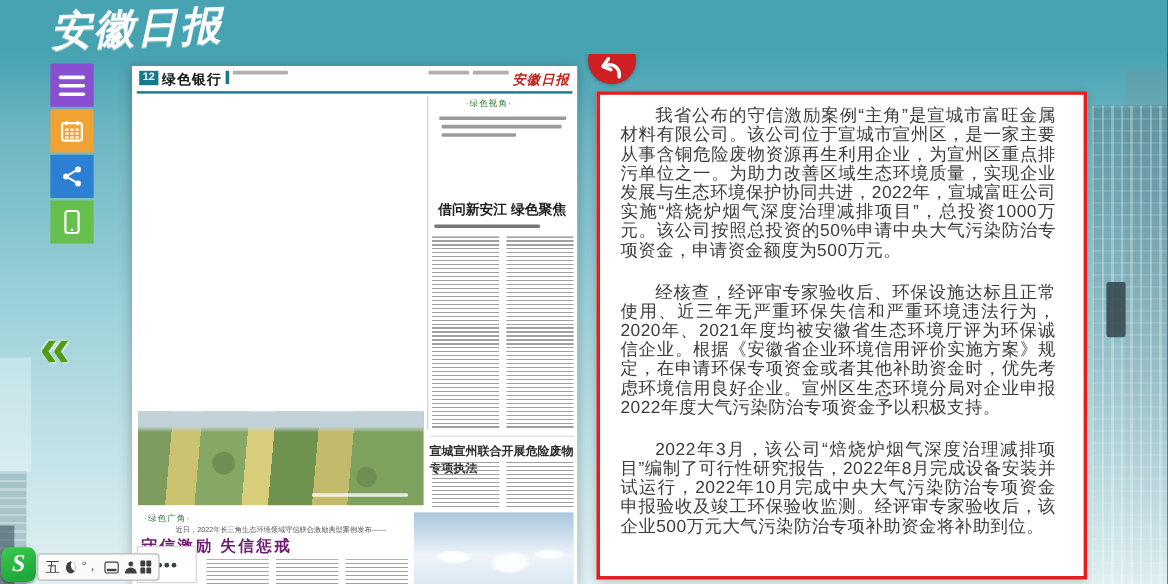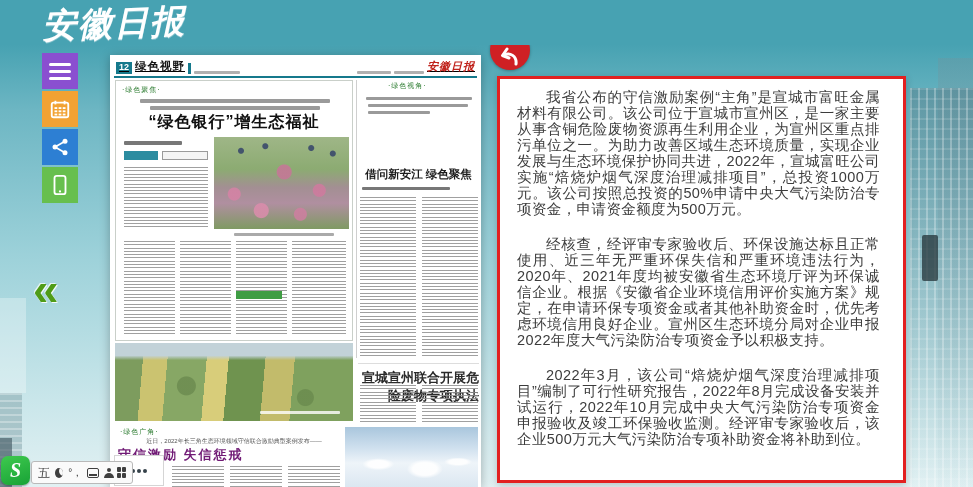--- a/index.html
+++ b/index.html
@@ -40,21 +40,21 @@
   .sb-cal{top:91px;background:#f2a233;}
   .sb-share{top:129px;background:#2d7fd3;}
   .sb-phone{top:167px;background:#67bf4e;}
   .menu-glyph{width:22px;display:flex;flex-direction:column;gap:4px;}
   .menu-glyph i{display:block;height:3px;background:#fff;border-radius:2px;}
   .collapse{position:absolute;left:33px;top:266px;z-index:3;color:#4f9c17;font-size:46px;font-weight:bold;
     line-height:1;cursor:pointer;text-shadow:1px 1px 0 rgba(255,255,255,.85),-1px -1px 0 rgba(255,255,255,.7);}
   
   .newspaper{position:absolute;left:110px;top:55px;width:371px;height:432px;background:#fff;z-index:2;
     box-shadow:0 2px 10px rgba(0,0,0,.28);cursor:pointer;}
-  .np-head{position:absolute;left:6px;top:4px;right:6px;height:15px;display:flex;align-items:flex-end;gap:3px;text-decoration:underline;}
+  .np-head{position:absolute;left:6px;top:4px;right:6px;height:15px;display:flex;align-items:flex-start;gap:3px;}
   .pno{background:#15798c;color:#fff;font-weight:bold;font-size:9px;padding:1px 3px;line-height:1.1;}
   .sect{font-size:11.5px;font-weight:900;color:#141414;letter-spacing:1px;}
   .sect-bar{width:2.5px;height:11px;background:#15798c;}
   .bar{background:#9a9a9a;height:3px;border-radius:1px;}
   .np-rule{position:absolute;left:4px;right:4px;top:21px;height:2px;background:#15798c;}
   .masthead{font-family:"Liberation Serif","DejaVu Serif",serif;font-style:italic;font-weight:bold;
     font-size:11px;color:#c0231c;letter-spacing:1px;}
   .cat{font-size:7px;color:#2e7d32;letter-spacing:1px;}
   .left-box{position:absolute;left:5px;top:25px;width:238px;height:261px;border:1px solid #c9cfc9;}
   .h-main{position:absolute;left:0;right:0;top:31px;text-align:center;font-weight:bold;font-size:16px;
@@ -83,22 +83,22 @@
       linear-gradient(95deg,#7d9c5e 0 12%,#cbc370 12% 22%,#87a765 22% 38%,#d8cd7a 38% 47%,#6f934f 47% 62%,#c2bb6b 62% 74%,#7fa15e 74% 100%);}
   .photo-clouds{position:absolute;left:235px;top:372px;width:133px;height:60px;
     background:
       radial-gradient(ellipse at 25% 62%,rgba(255,255,255,.95) 0 10px,transparent 16px),
       radial-gradient(ellipse at 60% 70%,rgba(255,255,255,.9) 0 12px,transparent 18px),
       radial-gradient(ellipse at 85% 58%,rgba(255,255,255,.9) 0 9px,transparent 14px),
       linear-gradient(180deg,#a9c6dd 0%,#cfe0ee 35%,#eef4f9 60%,#dbe7f1 100%);}
   .vdiv{position:absolute;left:246px;top:25px;width:1px;height:278px;background:#cfcfcf;}
   .h-right{position:absolute;left:249px;width:119px;top:112px;text-align:center;font-weight:bold;
     font-size:11.5px;color:#1d1d1d;}
-  .h-sub{position:absolute;left:248px;width:121px;top:330px;text-align:right;font-weight:bold;
-    font-size:13px;color:#2a2a2a;}
+  .h-sub{position:absolute;left:248px;width:121px;top:330px;text-align:left;font-weight:bold;
+    font-size:10px;color:#2a2a2a;}
   .kicker{position:absolute;left:8px;width:232px;top:382px;text-align:center;font-size:6px;color:#555;}
   .h-bottom{position:absolute;left:8px;width:232px;top:391px;text-align:left;font-weight:bold;
     font-size:13px;letter-spacing:2px;color:#701a75;}
   .promo{position:absolute;left:4px;top:400px;width:50px;height:31px;background:#fff;border:1px solid #d5d5d5;
     display:flex;align-items:center;justify-content:center;gap:2px;}
   .promo i{width:4px;height:4px;background:#35424a;border-radius:50%;display:block;}
   
   .panel{position:absolute;left:497px;top:76px;width:409px;height:407px;background:#fff;z-index:2;
     border:3px solid #e22020;padding:10px 23px 8px 17px;overflow:hidden;box-shadow:0 2px 8px rgba(0,0,0,.2);}
   .panel p{margin:0 0 19px 0;font-size:14.5px;line-height:16px;letter-spacing:.4px;color:#3c3c3c;
@@ -183,47 +183,30 @@
       <rect x="4" y="2" width="12" height="20" rx="2.5" fill="none" stroke="#fff" stroke-width="2"></rect>
       <circle cx="10" cy="19" r="1.2" fill="#fff"></circle>
     </svg>
   </div>
 
   <div class="collapse">«</div>
 
   <div class="newspaper">
     <div class="np-head">
       <span class="pno">12</span>
-      <span class="sect">绿色视野</span>
+      <span class="sect">绿色银行</span>
       <span class="sect-bar"></span>
       <span class="bar" style="width:46px;height:3px;background:#b0b0b0;"></span>
       <span style="flex:1"></span>
       <span class="bar" style="width:34px;height:3px;background:#b0b0b0;"></span>
       <span class="bar" style="width:30px;height:3px;background:#b0b0b0;"></span>
       <span class="masthead">安徽日报</span>
     </div>
     <div class="np-rule"></div>
 
-    <div class="left-box">
-      <div class="abs cat" style="left:6px;top:4px;">·绿色聚焦·</div>
-      <div class="abs bar" style="left:24px;top:18px;width:190px;height:3.5px;"></div>
-      <div class="abs bar" style="left:34px;top:25px;width:170px;height:3.5px;"></div>
-      <div class="h-main">“绿色银行”增生态福祉</div>
-      <div class="abs bar" style="left:8px;top:60px;width:58px;height:3.5px;background:#777;"></div>
-      <div class="tbadge" style="left:8px;top:70px;width:34px;height:9px;"></div>
-      <div class="obadge" style="left:46px;top:70px;width:46px;height:9px;"></div>
-      <div class="photo-flower"></div>
-      <div class="abs fld" style="left:8px;top:86px;width:84px;height:60px;"></div>
-      <div class="abs bar" style="left:118px;top:152px;width:100px;height:2.5px;background:#aaa;"></div>
-      <div class="abs fld" style="left:8px;top:160px;width:51px;height:94px;"></div>
-      <div class="abs fld" style="left:64px;top:160px;width:51px;height:94px;"></div>
-      <div class="abs fld" style="left:120px;top:160px;width:51px;height:94px;"></div>
-      <div class="abs fld" style="left:176px;top:160px;width:54px;height:94px;"></div>
-      <div class="gbadge" style="left:120px;top:210px;width:46px;height:8px;"></div>
-    </div>
 
     <div class="photo-aerial"></div>
     <div class="abs bar" style="left:150px;top:356px;width:80px;height:2.5px;background:rgba(255,255,255,.8);z-index:3;"></div>
 
     <div class="abs cat" style="left:10px;top:372px;">·绿色广角·</div>
     <div class="kicker">近日，2022年长三角生态环境领域守信联合激励典型案例发布——</div>
     <div class="h-bottom">守信激励 失信惩戒</div>
     <div class="abs fld" style="left:62px;top:411px;width:52px;height:21px;"></div>
     <div class="abs fld" style="left:120px;top:411px;width:52px;height:21px;"></div>
     <div class="abs fld" style="left:178px;top:411px;width:52px;height:21px;"></div>

